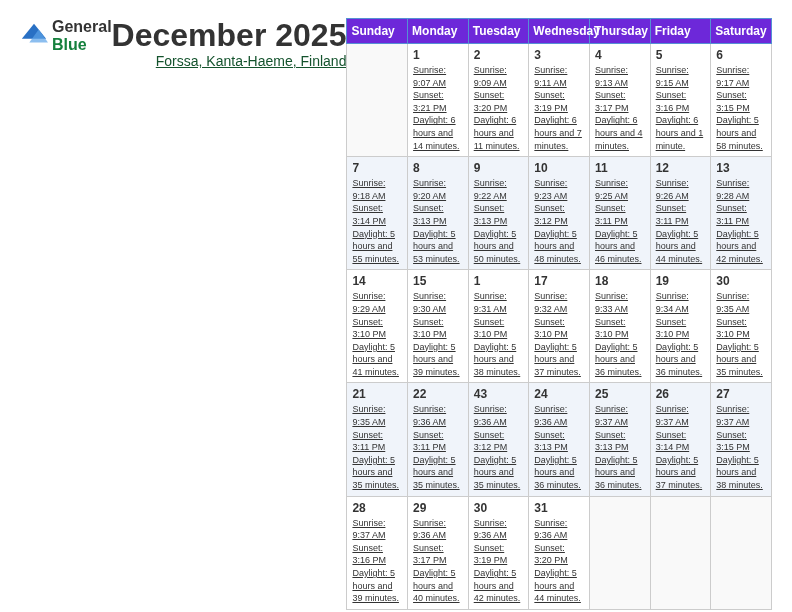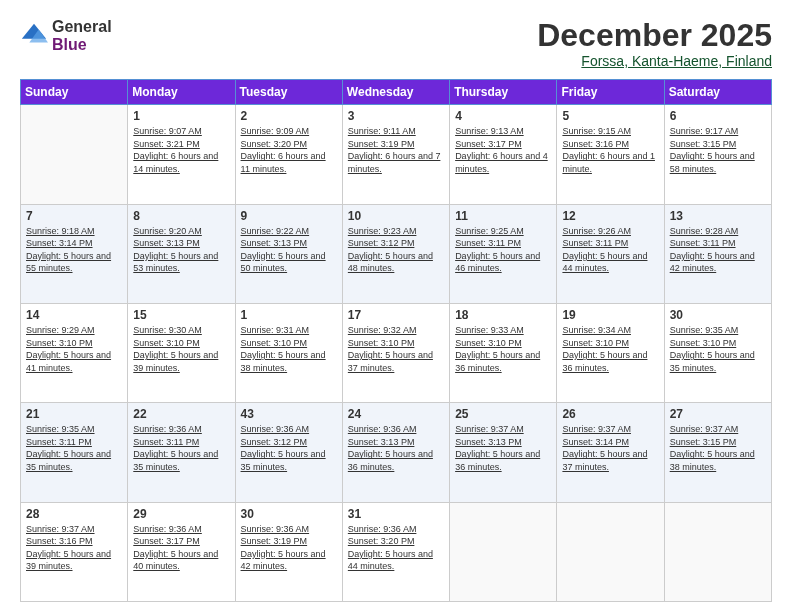--- a/index.html
+++ b/index.html
@@ -8,21 +8,21 @@
       height: 612px;
       font-family: Arial, sans-serif;
       background: #fff;
       overflow: hidden;
     }
     .page {
       width: 792px;
       height: 612px;
       padding: 18px 20px 10px 20px;
       display: flex;
-      flex-direction: column;
+      flex-direction: row;
     }
     .header {
       display: flex;
       justify-content: space-between;
       align-items: flex-start;
       margin-bottom: 10px;
     }
     .logo {
       display: flex;
       align-items: center;
@@ -34,21 +34,21 @@
       line-height: 1.1;
     }
     .logo-general {
       font-size: 16px;
       font-weight: bold;
       color: #333;
     }
     .logo-blue {
       font-size: 16px;
       font-weight: bold;
-      color: #701a75;
+      color: #15803d;
     }
     .logo-icon {
       width: 28px;
       height: 28px;
     }
     .title-section {
       text-align: right;
     }
     .month-title {
       font-size: 32px;

